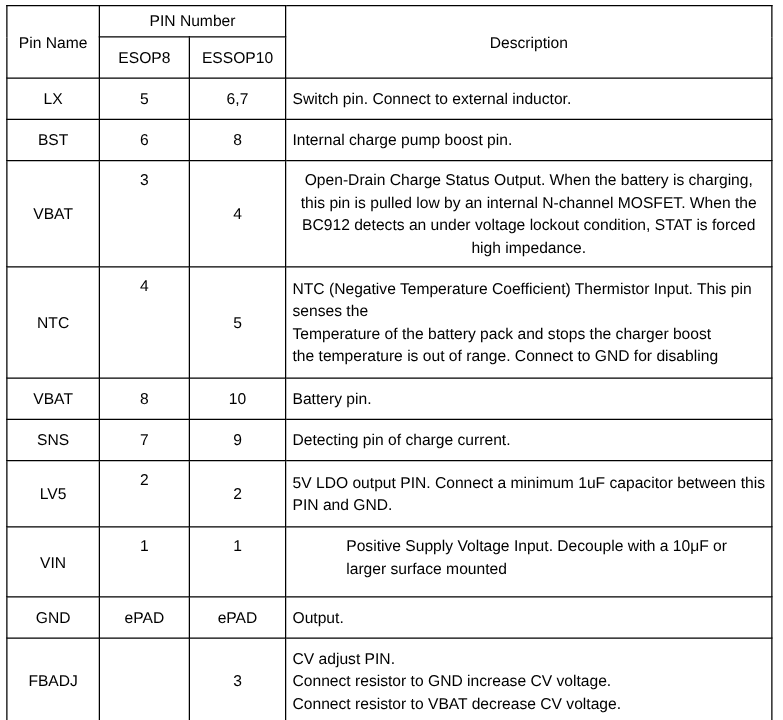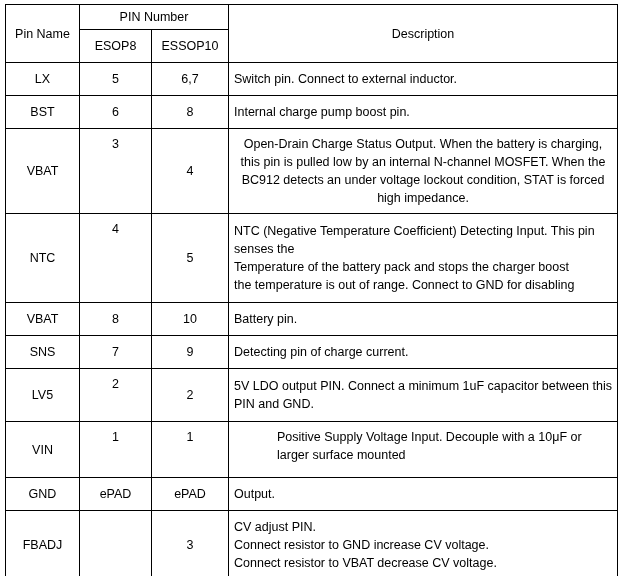--- a/index.html
+++ b/index.html
@@ -117,21 +117,21 @@
         <td class="cell-center" style="vertical-align:top; padding-top:6px;">3</td>
         <td class="cell-center">4</td>
         <td class="cell-desc" style="height:78px;">Open-Drain Charge Status Output. When the battery is charging, this pin is pulled low by an internal N-channel MOSFET. When the BC912 detects an under voltage lockout condition, STAT is forced high impedance.</td>
       </tr>
 
       <tr class="pad-v">
         <td class="cell-center">NTC</td>
         <td class="cell-center" style="vertical-align:top; padding-top:6px;">4</td>
         <td class="cell-center">5</td>
         <td class="cell-desc nojust" style="height:82px;">
-          <span class="desc-line">NTC (Negative Temperature Coefficient) Detecting Input. This pin senses   the</span>
+          <span class="desc-line">NTC (Negative Temperature Coefficient) Thermistor Input. This pin senses   the</span>
           <span class="desc-line">Temperature of the battery pack and stops the charger boost</span>
           <span class="desc-line">the temperature is out of range. Connect to GND for disabling</span>
         </td>
       </tr>
 
       <tr class="row-tall">
         <td class="cell-center">VBAT</td>
         <td class="cell-center">8</td>
         <td class="cell-center">10</td>
         <td class="cell-desc nojust">Battery pin.</td>

